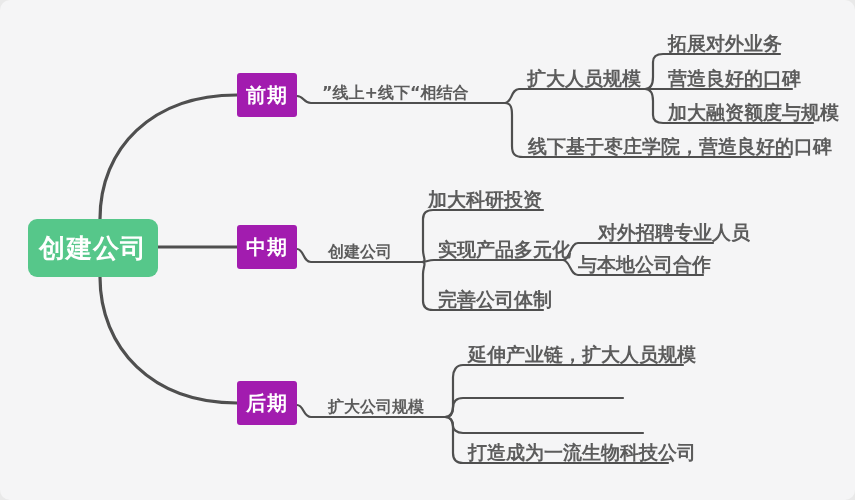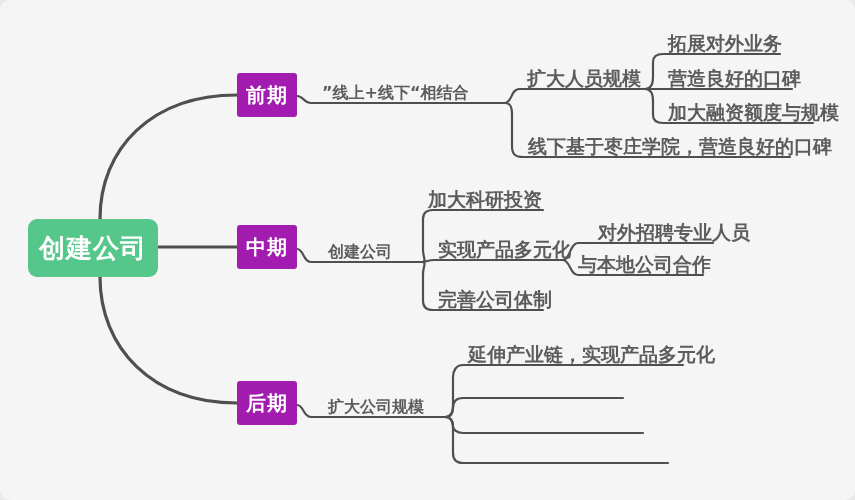--- a/index.html
+++ b/index.html
@@ -85,15 +85,16 @@
   <div class="node leaf" style="left:528px;top:138px">线下基于枣庄学院，营造良好的口碑</div>
 
   <div class="node leaf plan" style="left:328px;top:243px">创建公司</div>
   <div class="node leaf" style="left:428px;top:191px">加大科研投资</div>
   <div class="node leaf" style="left:438px;top:241px">实现产品多元化</div>
   <div class="node leaf" style="left:438px;top:291px">完善公司体制</div>
   <div class="node leaf" style="left:598px;top:224px">对外招聘专业人员</div>
   <div class="node leaf" style="left:578px;top:256px">与本地公司合作</div>
 
   <div class="node leaf plan" style="left:328px;top:398px">扩大公司规模</div>
-  <div class="node leaf" style="left:468px;top:346px">延伸产业链，实现产品多元化</div>
+  <div class="node leaf" style="left:468px;top:346px">延伸产业链，扩大人员规模</div>
+  <div class="node leaf" style="left:468px;top:444px">打造成为一流生物科技公司</div>
 
 </div>
 
 </body></html>

